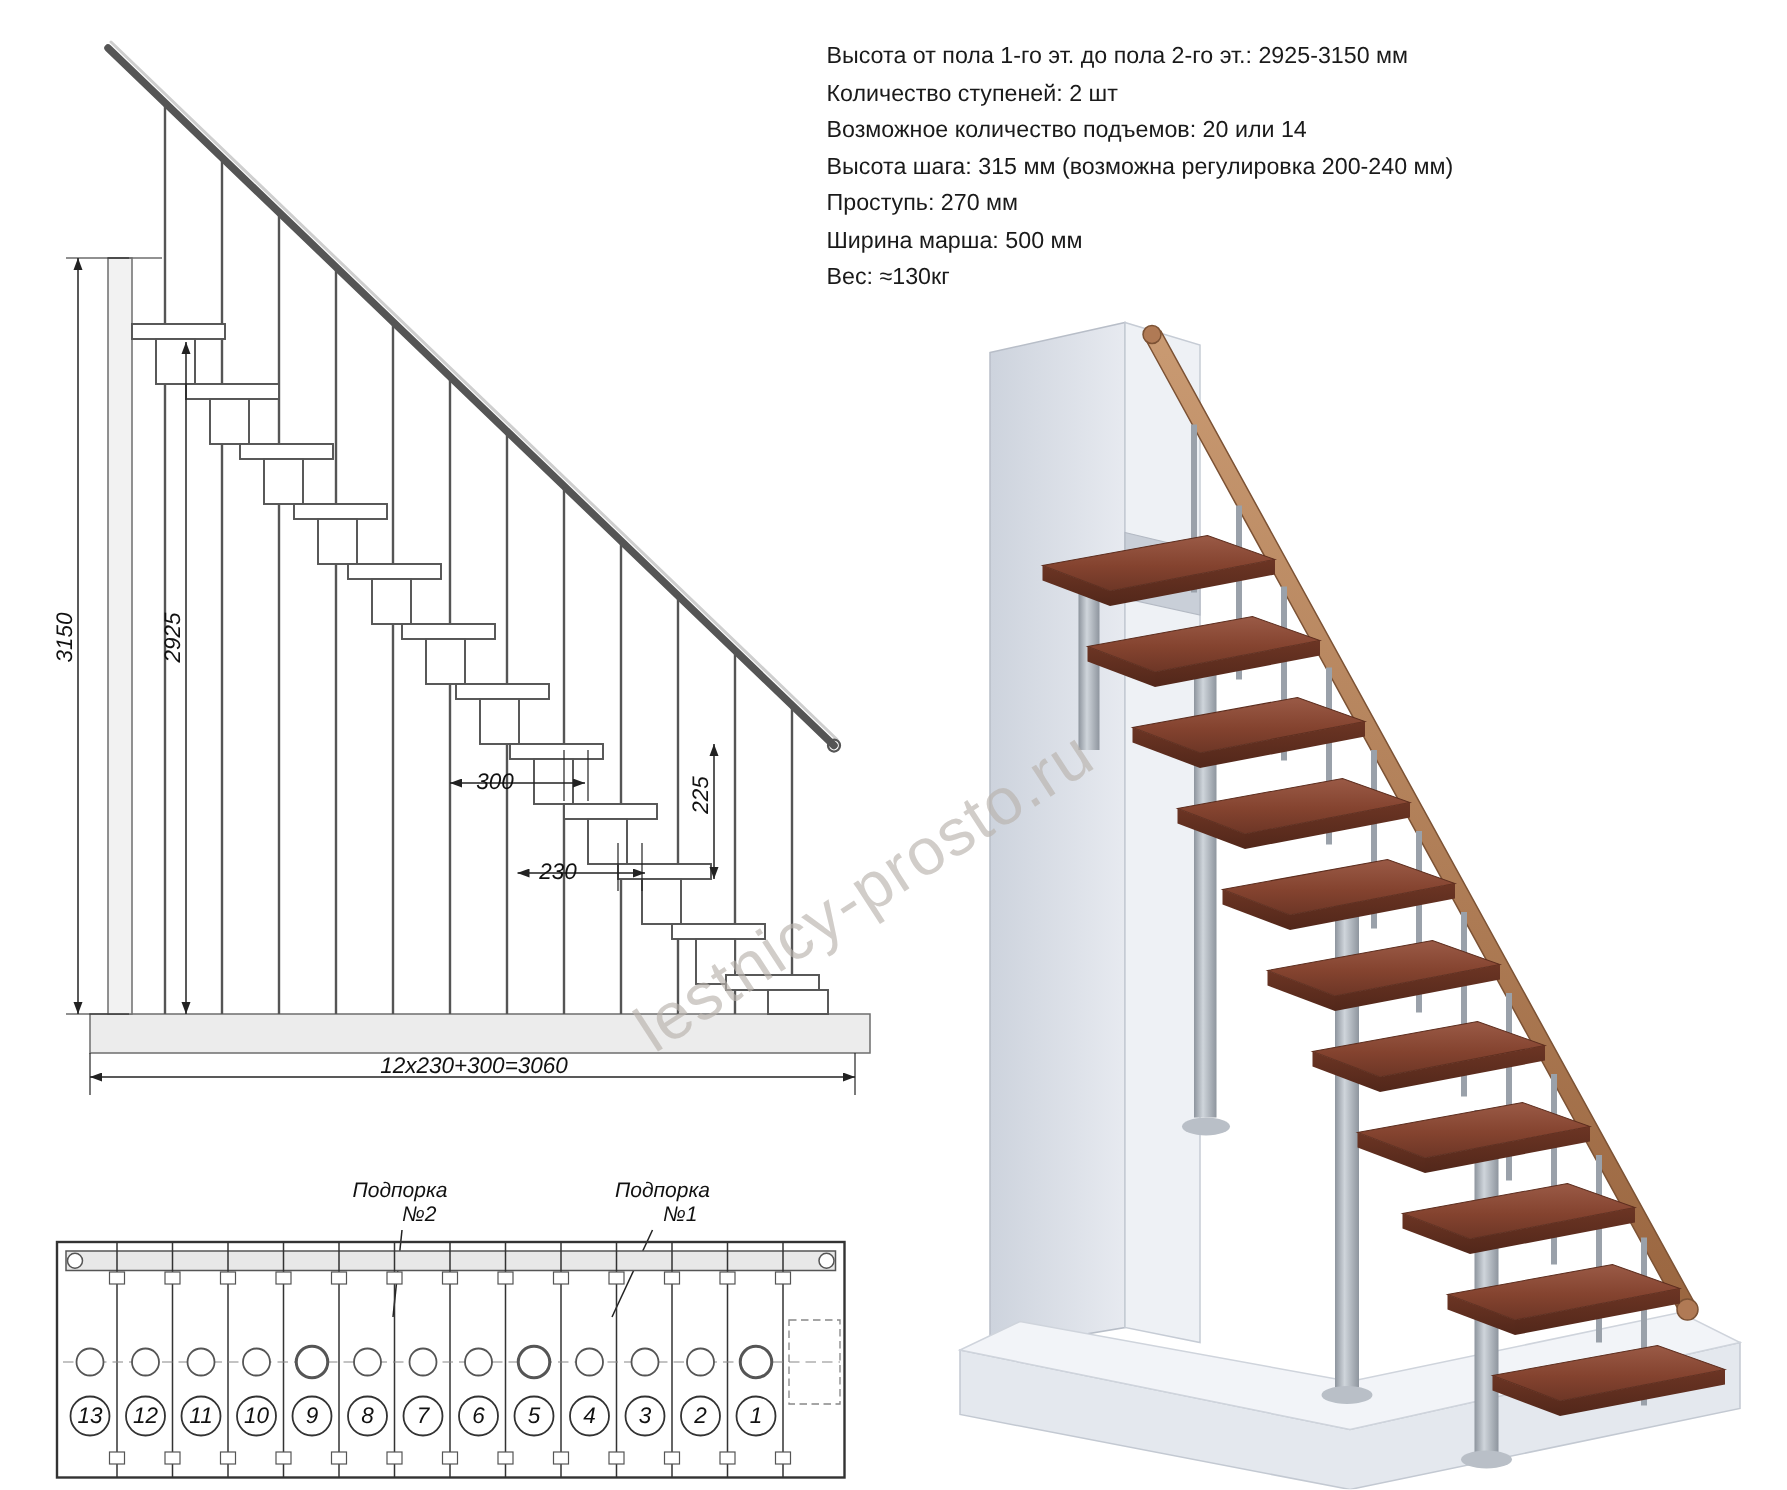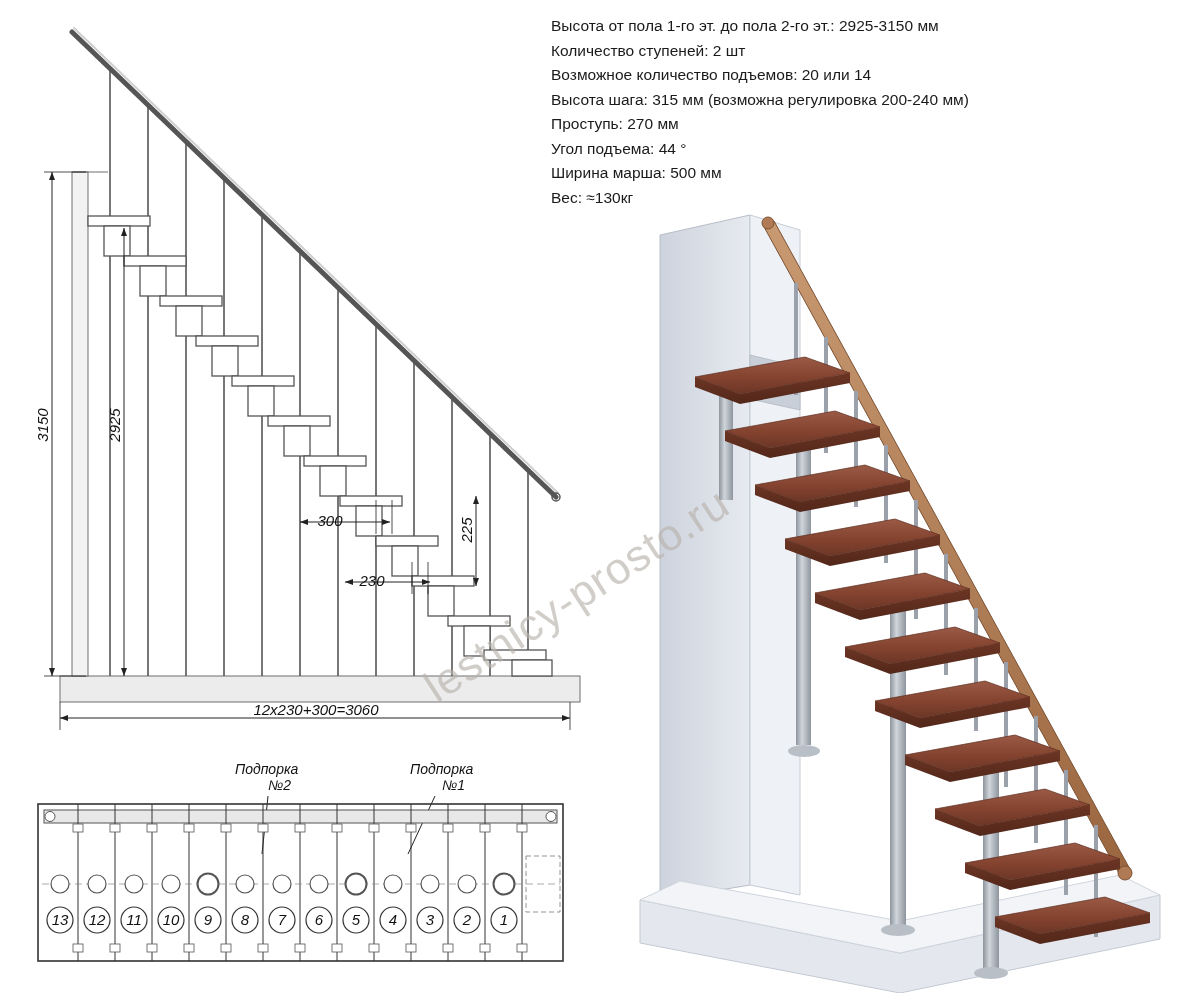--- a/index.html
+++ b/index.html
@@ -1,27 +1,27 @@
 <!DOCTYPE html>
 <html><head>
 <meta charset="utf-8">
 <style>
   html,body{margin:0;padding:0;background:#ffffff;}
   body{width:1191px;height:993px;position:relative;overflow:hidden;
        font-family:"Liberation Sans",sans-serif;color:#1a1a1a;}
 
   
-  #spec{position:absolute;left:551px;top:14px;width:620px;}
+  #spec{position:absolute;left:551px;top:26px;width:620px;}
   #spec .spec-line{font-size:15.5px;line-height:24.5px;white-space:nowrap;}
 
   
   #elevation{position:absolute;left:0;top:0;width:600px;height:760px;}
 
   
-  #plan{position:absolute;left:30px;top:736px;width:560px;height:233px;}
+  #plan{position:absolute;left:30px;top:760px;width:560px;height:233px;}
 
   
   #render3d{position:absolute;left:600px;top:195px;width:591px;height:798px;}
 
   
   #watermark{position:absolute;left:415px;top:530px;width:420px;height:330px;
       pointer-events:none;}
   #watermark span{position:absolute;left:0;top:140px;
       font-size:44px;color:#b9b3ad;opacity:.65;letter-spacing:1px;
       transform:rotate(-33deg);transform-origin:0 0;white-space:nowrap;
@@ -32,21 +32,20 @@
 </style>
 </head>
 <body>
 
 <div id="spec">
   <div class="spec-line">Высота от пола 1-го эт. до пола 2-го эт.: 2925-3150 мм</div>
   <div class="spec-line">Количество ступеней: 2 шт</div>
   <div class="spec-line">Возможное количество подъемов: 20 или 14</div>
   <div class="spec-line">Высота шага: 315 мм (возможна регулировка 200-240 мм)</div>
   <div class="spec-line">Проступь: 270 мм</div>
-  <div class="spec-line">Угол подъема: 44 °</div>
   <div class="spec-line">Ширина марша: 500 мм</div>
   <div class="spec-line">Вес: ≈130кг</div>
 </div>
 
 <div id="elevation">
 <svg width="600" height="760" viewBox="0 0 600 760">
   <defs>
     <marker id="arrHead" markerWidth="9" markerHeight="9" refX="8" refY="3" orient="auto">
       <path d="M0,0 L8,3 L0,6 z" fill="#222"></path>
     </marker>

